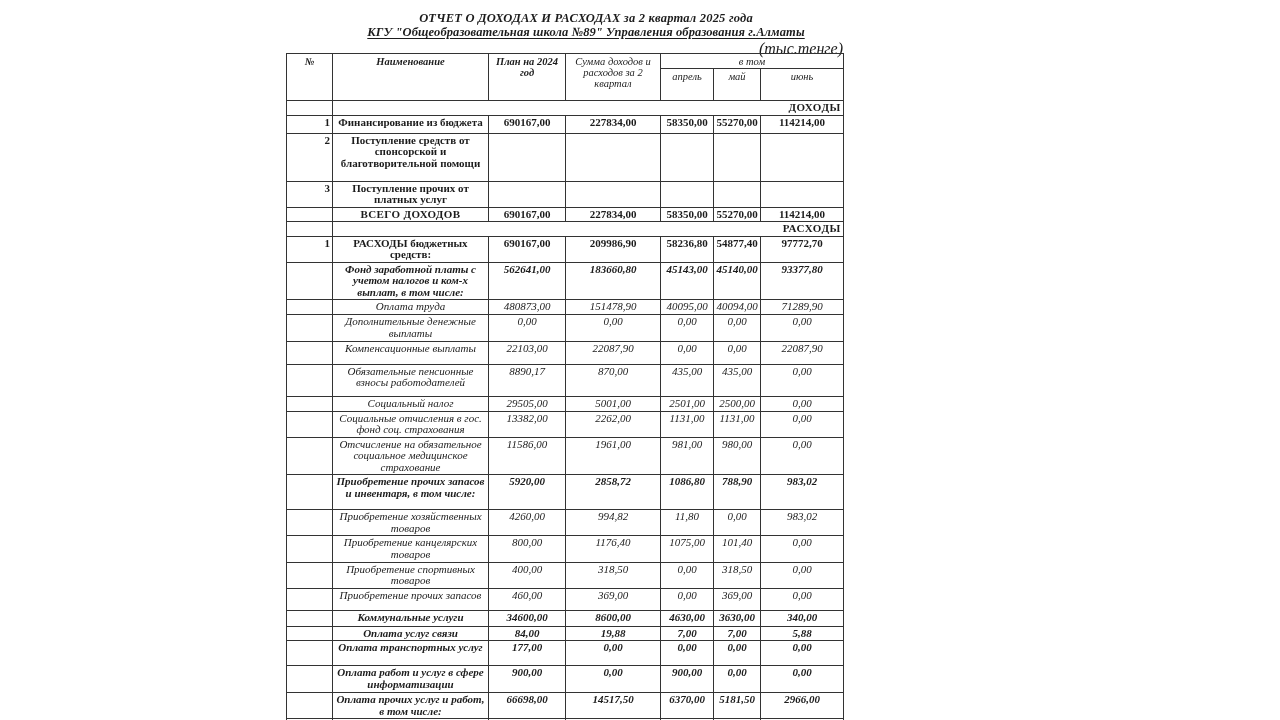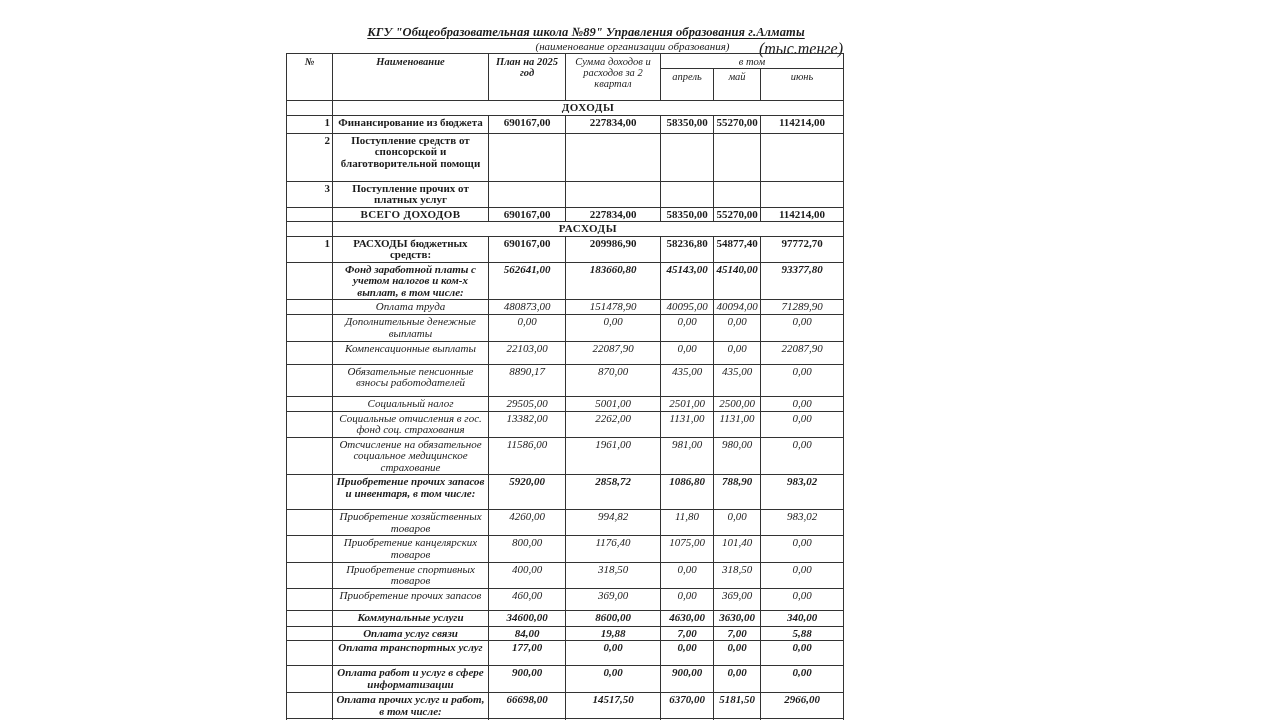--- a/index.html
+++ b/index.html
@@ -41,51 +41,51 @@
     font-size:10.5px;font-style:italic;font-weight:400;text-align:center;padding-top:2px;
   }
   table.report thead th.strong{font-weight:700;}
   tr.hdr-top{height:13px;}
   tr.hdr-months{height:32px;}
 
   td.num{text-align:right;padding-right:3px;}
   td.name{text-align:center;padding-left:3px;}
   td.val{text-align:center;}
   td.section{
-    text-align:center;font-weight:700;font-size:11.5px;letter-spacing:.6px;padding-top:0;
+    text-align:right;font-weight:700;font-size:11.5px;letter-spacing:.6px;padding-top:0;
   }
   td.total-name{text-align:center;font-size:11.5px;letter-spacing:.4px;padding-left:0;}
   .st-bold{font-weight:700;}
   .st-bold-italic{font-weight:700;font-style:italic;}
   .st-italic{font-style:italic;}
 </style>
 </head>
 <body>
 
 <div class="page">
 
+  <div class="title-line1">ОТЧЕТ О ДОХОДАХ И РАСХОДАХ за 2 квартал 2025 года</div>
   <div class="title-line2">КГУ "Общеобразовательная школа №89" Управления образования г.Алматы</div>
-  <div class="org-caption">(наименование организации образования)</div>
   <div class="units-caption">(тыс.тенге)</div>
 
   <table class="report">
     <colgroup>
       <col style="width:46px">
         <col style="width:156px">
         <col style="width:77px">
       <col style="width:95px">
         <col style="width:53px">
         <col style="width:47px">
         <col style="width:83px">
     </colgroup>
     <thead>
       <tr class="hdr-top">
         <th rowspan="2" class="strong">№</th>
         <th rowspan="2" class="strong">Наименование</th>
-        <th rowspan="2" class="strong">План на 2025 год</th>
+        <th rowspan="2" class="strong">План на 2024 год</th>
         <th rowspan="2">Сумма доходов и расходов за 2 квартал</th>
         <th colspan="3">в том</th>
       </tr>
       <tr class="hdr-months">
         <th>апрель</th>
         <th>май</th>
         <th>июнь</th>
       </tr>
     </thead>
     <tbody>

